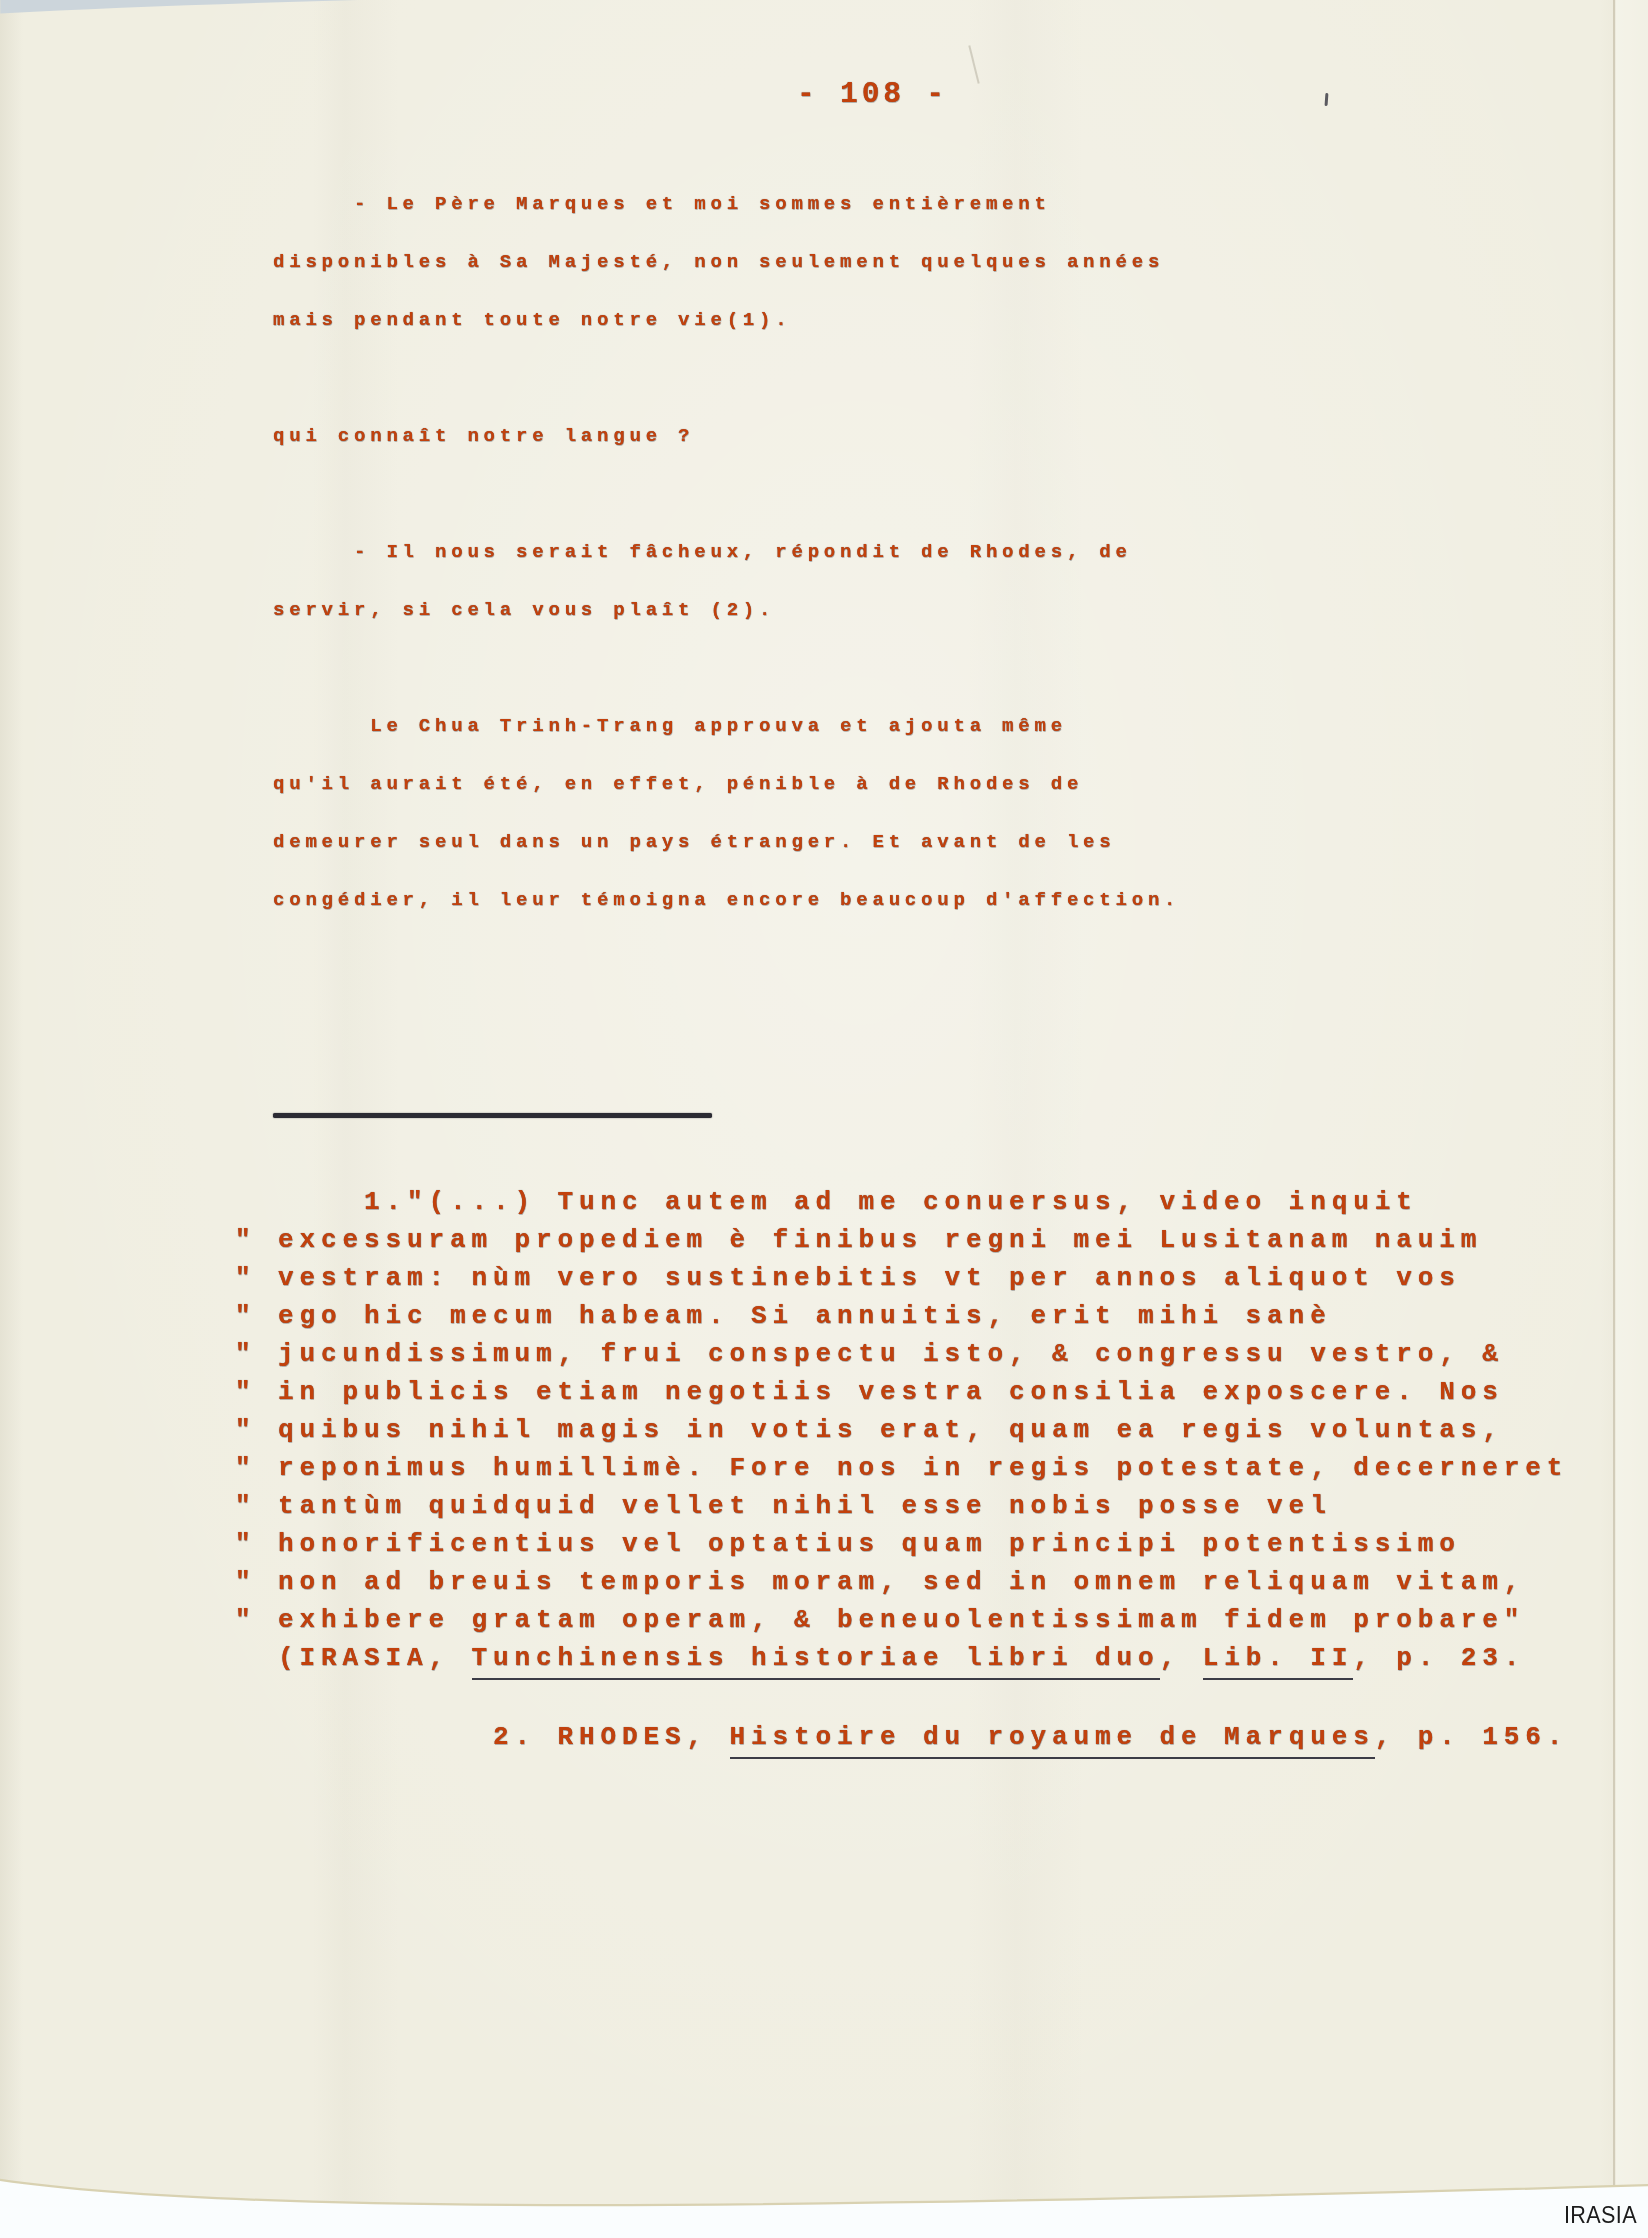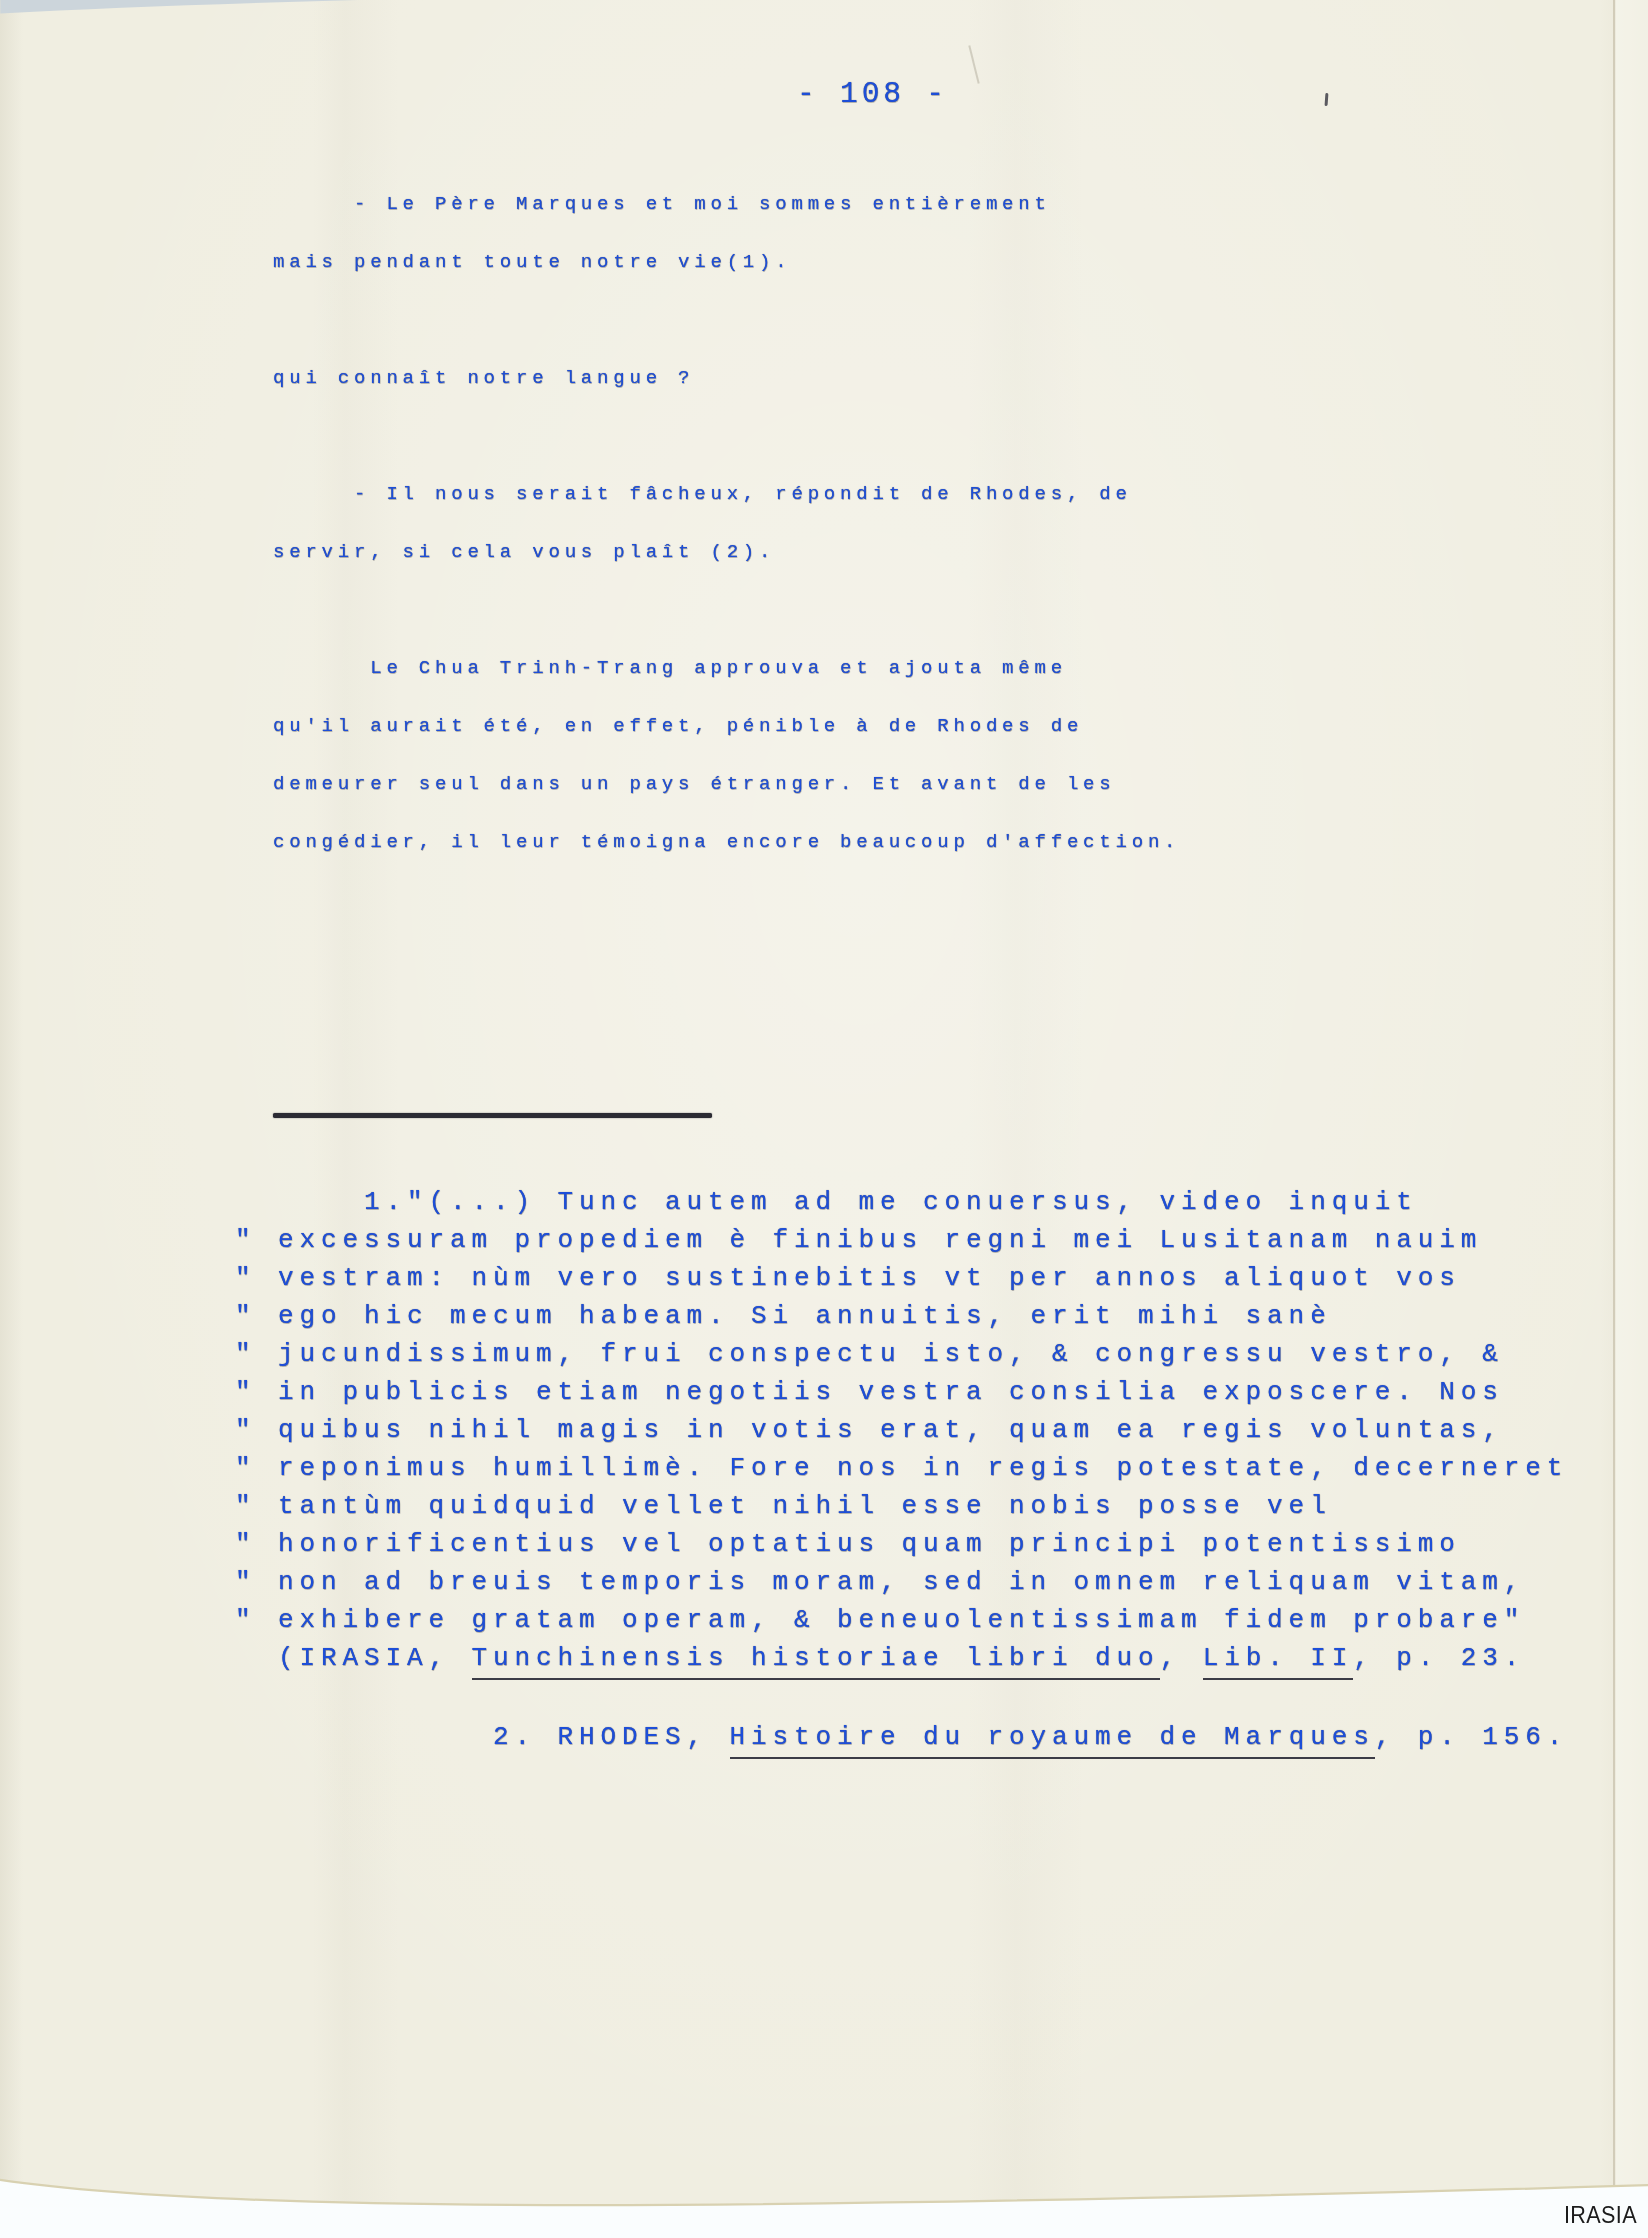--- a/index.html
+++ b/index.html
@@ -14,23 +14,23 @@
     position:absolute;left:0;top:0;width:1649px;height:2239px;
     background:
       radial-gradient(ellipse at 52% 38%, rgba(255,255,255,0.30), rgba(255,255,255,0) 72%),
       linear-gradient(90deg, rgba(170,165,140,0.16) 0px, rgba(170,165,140,0) 23px),
       linear-gradient(270deg, rgba(190,182,150,0.18) 0px, rgba(190,182,150,0) 49px),
       linear-gradient(90deg, rgba(0,0,0,0) 313px, rgba(175,170,145,0.07) 345px, rgba(0,0,0,0) 399px),
       linear-gradient(90deg, rgba(0,0,0,0) 967px, rgba(175,170,145,0.06) 1016px, rgba(0,0,0,0) 1084px),
       #f0eee1;
   }
   .ink{
-    color:#1d4ed8;
+    color:#c2410c;
     text-shadow:0 0 0.9px rgba(45,45,56,0.65), 0.5px 0.5px 0 rgba(45,45,56,0.28);
-    font-weight:400;
+    font-weight:700;
   }
   .page-number{
     position:absolute;left:797px;top:77px;
     font-size:29.6px;letter-spacing:3.8px;white-space:pre;
   }
   .body-text{
     position:absolute;left:273px;top:175px;
     font-size:19px;line-height:58px;letter-spacing:4.8px;
   }
   .paragraph{margin:0 0 58px 0;}
@@ -83,20 +83,21 @@
   </svg>
 
   <div class="right-crease"></div>
   <div class="right-light"></div>
 
   <div class="page-number ink">- 108 -</div>
 
   <div class="body-text ink" id="paragraphs">
       <div class="paragraph">
         <div class="line"><span>     - Le Père Marques et moi sommes entièrement</span></div>
+        <div class="line"><span>disponibles à Sa Majesté, non seulement quelques années</span></div>
         <div class="line"><span>mais pendant toute notre vie(1).</span></div>
       </div>
       <div class="paragraph">
         <div class="line"><span>qui connaît notre langue ?</span></div>
       </div>
       <div class="paragraph">
         <div class="line"><span>     - Il nous serait fâcheux, répondit de Rhodes, de</span></div>
         <div class="line"><span>servir, si cela vous plaît (2).</span></div>
       </div>
       <div class="paragraph">

